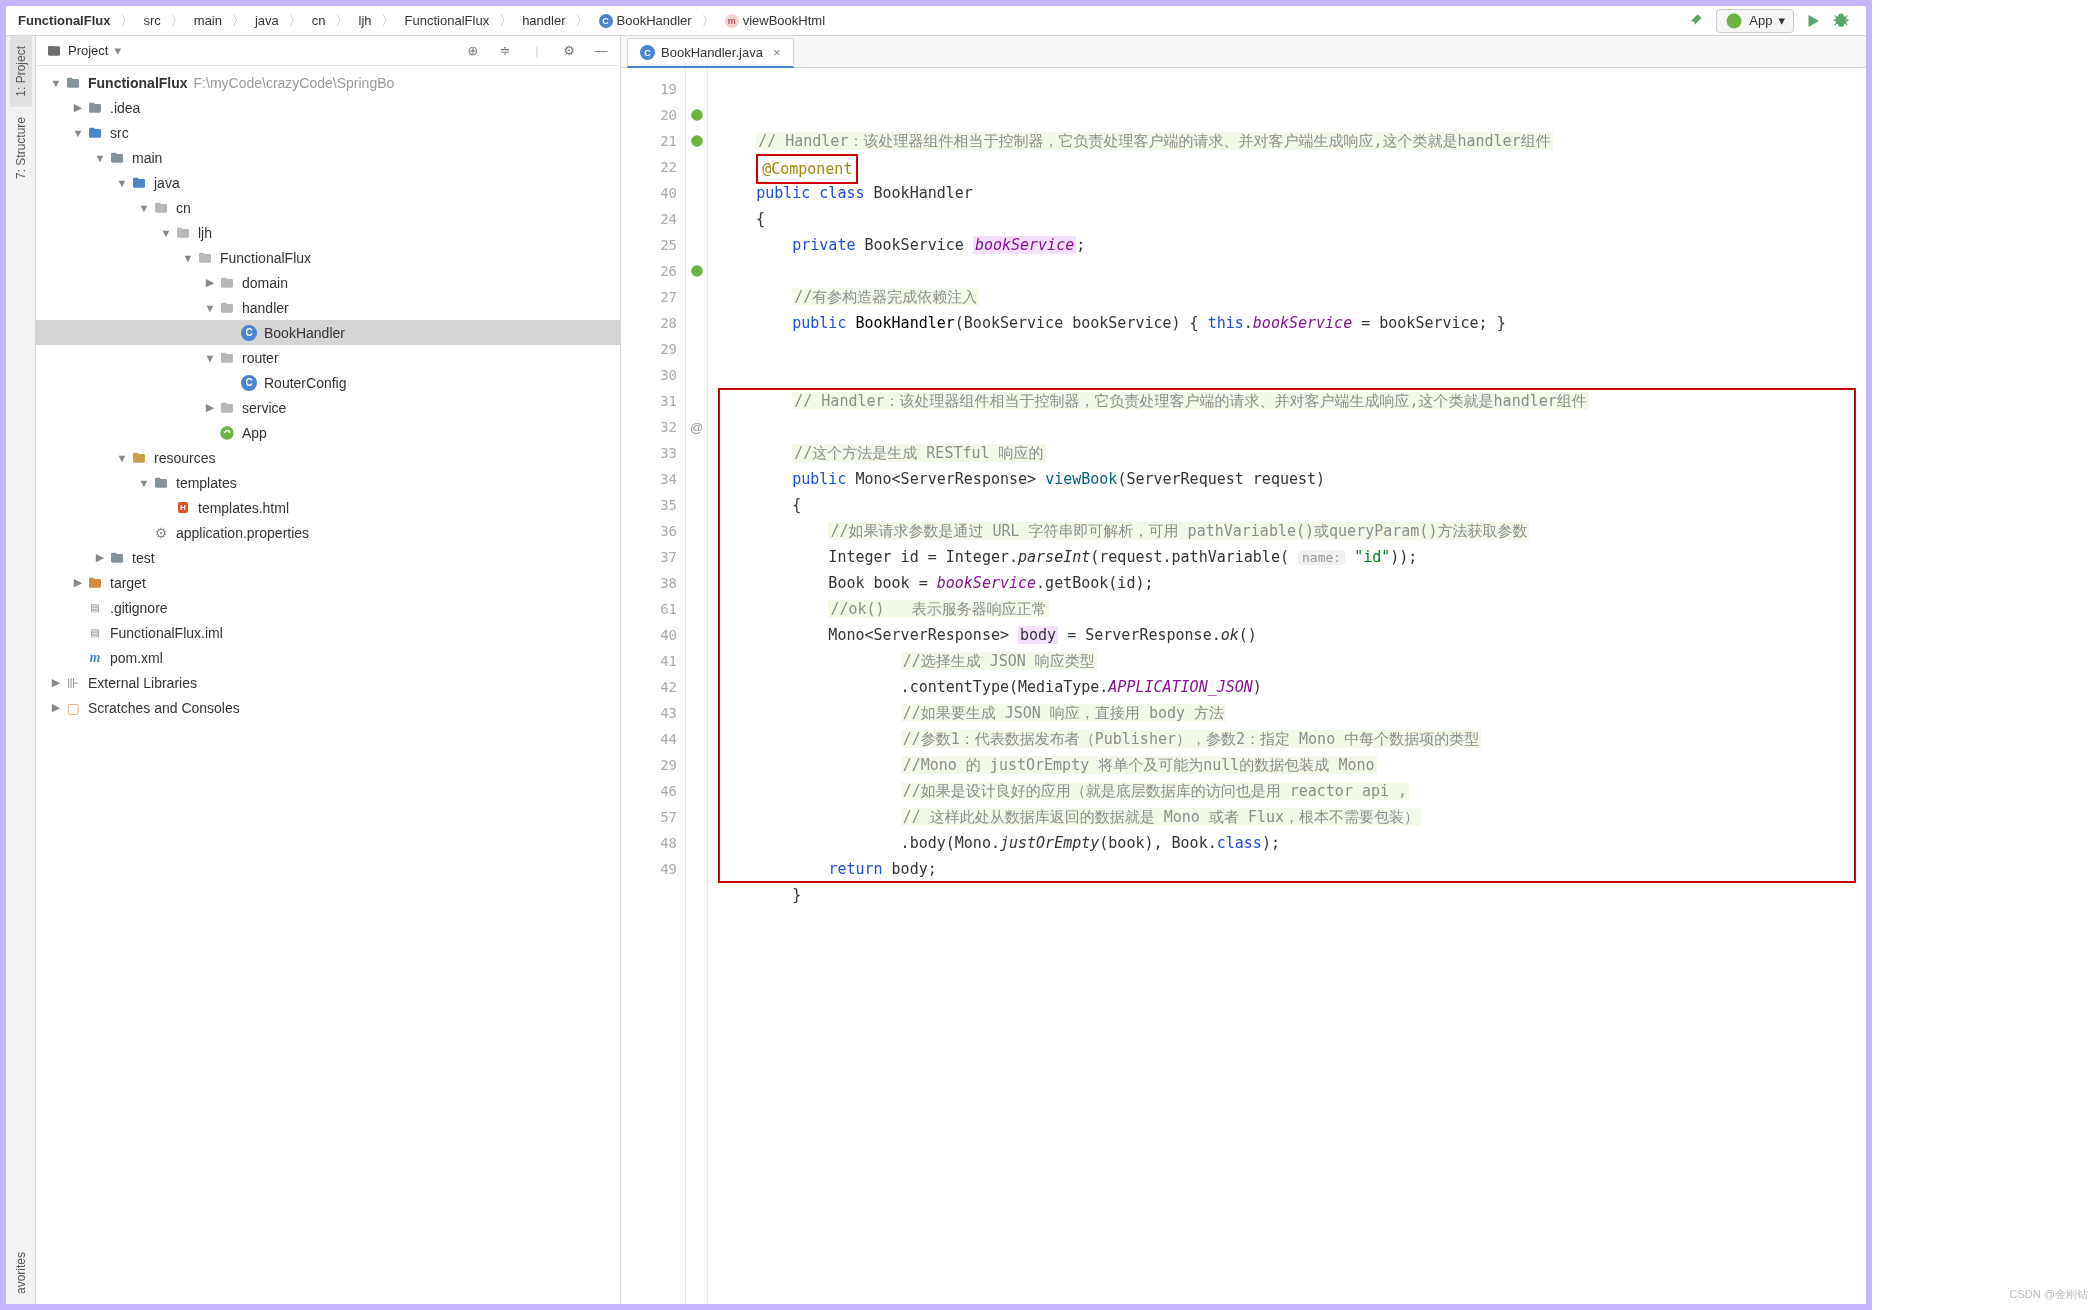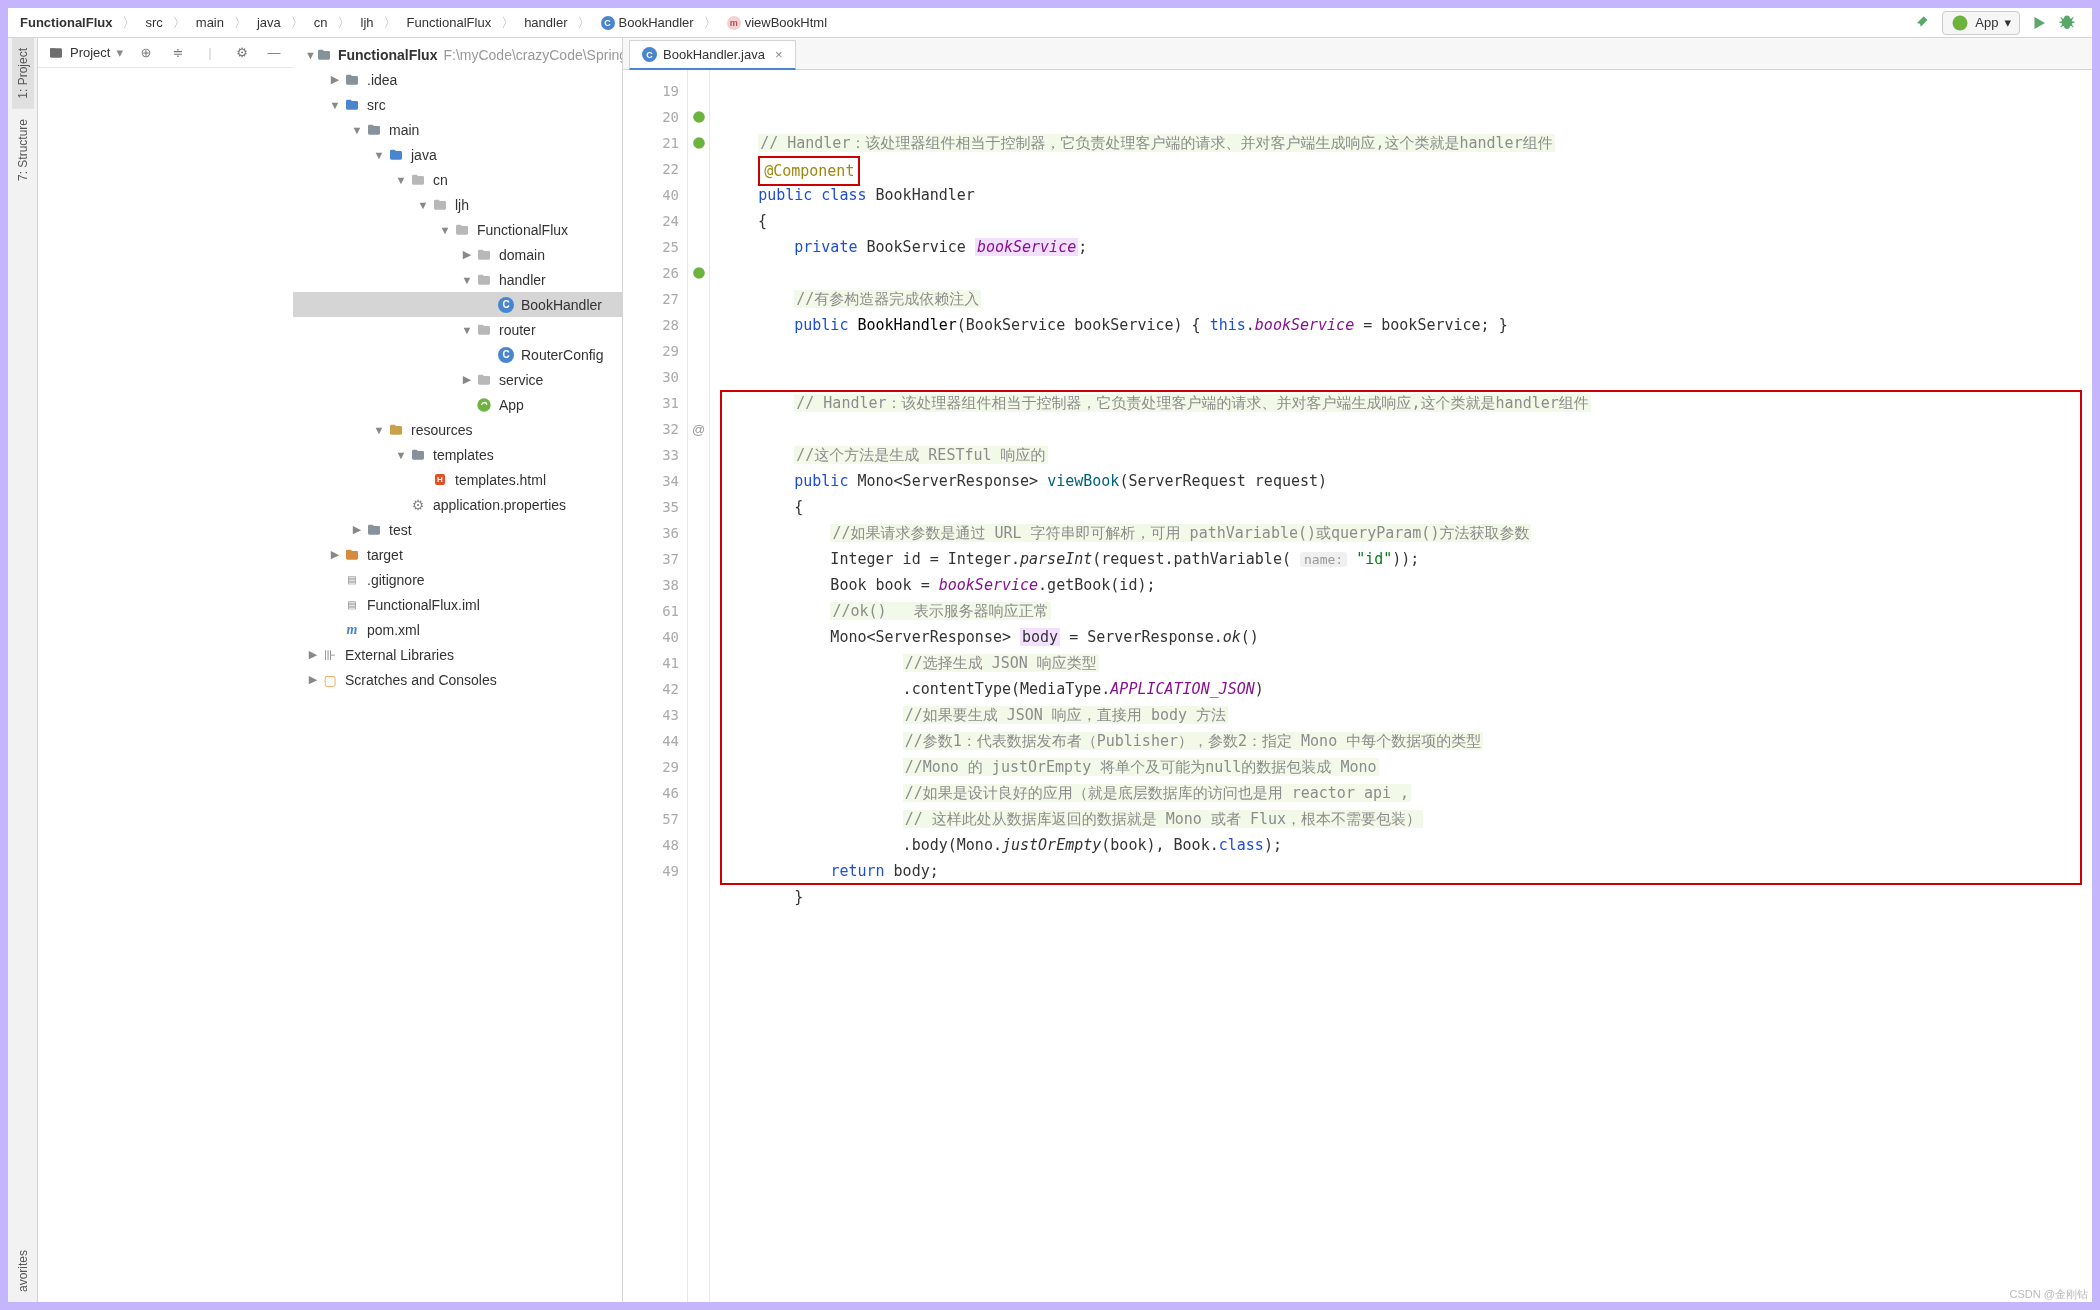--- a/index.html
+++ b/index.html
@@ -1,37 +1,37 @@
 <!DOCTYPE html>
 <html><head>
 <meta charset="utf-8">
 <style>
   * { margin:0; padding:0; box-sizing:border-box; }
   body { font-family:"Segoe UI",Arial,sans-serif; font-size:13px; color:#333; background:#fff; overflow:hidden; }
-  .app { width:2100px; height:1310px; display:flex; flex-direction:column; border:8px solid #c4b5fd; }
+  .app { width:1872px; height:1310px; display:flex; flex-direction:column; border:6px solid #c4b5fd; }
 
   
   .topbar { height:30px; display:flex; align-items:center; border-bottom:1px solid #d4d4d4; padding:0 6px; }
   .crumbs { display:flex; align-items:center; gap:2px; flex:1; }
   .crumb { padding:2px 6px; display:flex; align-items:center; gap:4px; cursor:pointer; }
   .crumb:first-child { font-weight:bold; }
   .crumb-sep { color:#aaa; padding:0 2px; }
   .top-actions { display:flex; align-items:center; gap:10px; padding-right:10px; }
   .top-actions svg { width:18px; height:18px; }
   .run-combo { display:flex; align-items:center; gap:6px; border:1px solid #ccc; border-radius:4px; padding:2px 8px; background:#f6f6f6; }
 
   
   .main { flex:1; display:flex; overflow:hidden; }
   .left-strip { width:30px; background:#f2f2f2; border-right:1px solid #d4d4d4; display:flex; flex-direction:column; align-items:center; }
   .strip-tab { writing-mode:vertical-rl; transform:rotate(180deg); padding:10px 4px; font-size:12px; color:#555; display:flex; align-items:center; gap:6px; cursor:pointer; }
   .strip-tab.active { background:#e0e0e0; }
   .strip-tab.bottom { margin-top:auto; }
 
   
-  .project-panel { width:585px; background:#fff; border-right:1px solid #d4d4d4; display:flex; flex-direction:row; }
+  .project-panel { width:585px; background:#fff; border-right:1px solid #d4d4d4; display:flex; flex-direction:column; }
   .panel-head { height:30px; display:flex; align-items:center; padding:0 10px; border-bottom:1px solid #e4e4e4; gap:6px; }
   .panel-head .title { display:flex; align-items:center; gap:6px; font-weight:normal; flex:1; }
   .panel-head .title svg { width:16px; height:16px; }
   .panel-head .iconbtn { width:18px; height:18px; display:flex; align-items:center; justify-content:center; cursor:pointer; color:#777; margin-left:8px; }
   .dropdown-arrow { color:#888; }
 
   .tree { flex:1; overflow:auto; padding-top:4px; font-size:14px; }
   .node { display:flex; align-items:center; height:25px; padding-right:10px; cursor:pointer; }
   .node.selected { background:#d5d5d5; }
   .arrow { width:16px; text-align:center; color:#888; font-size:11px; }

